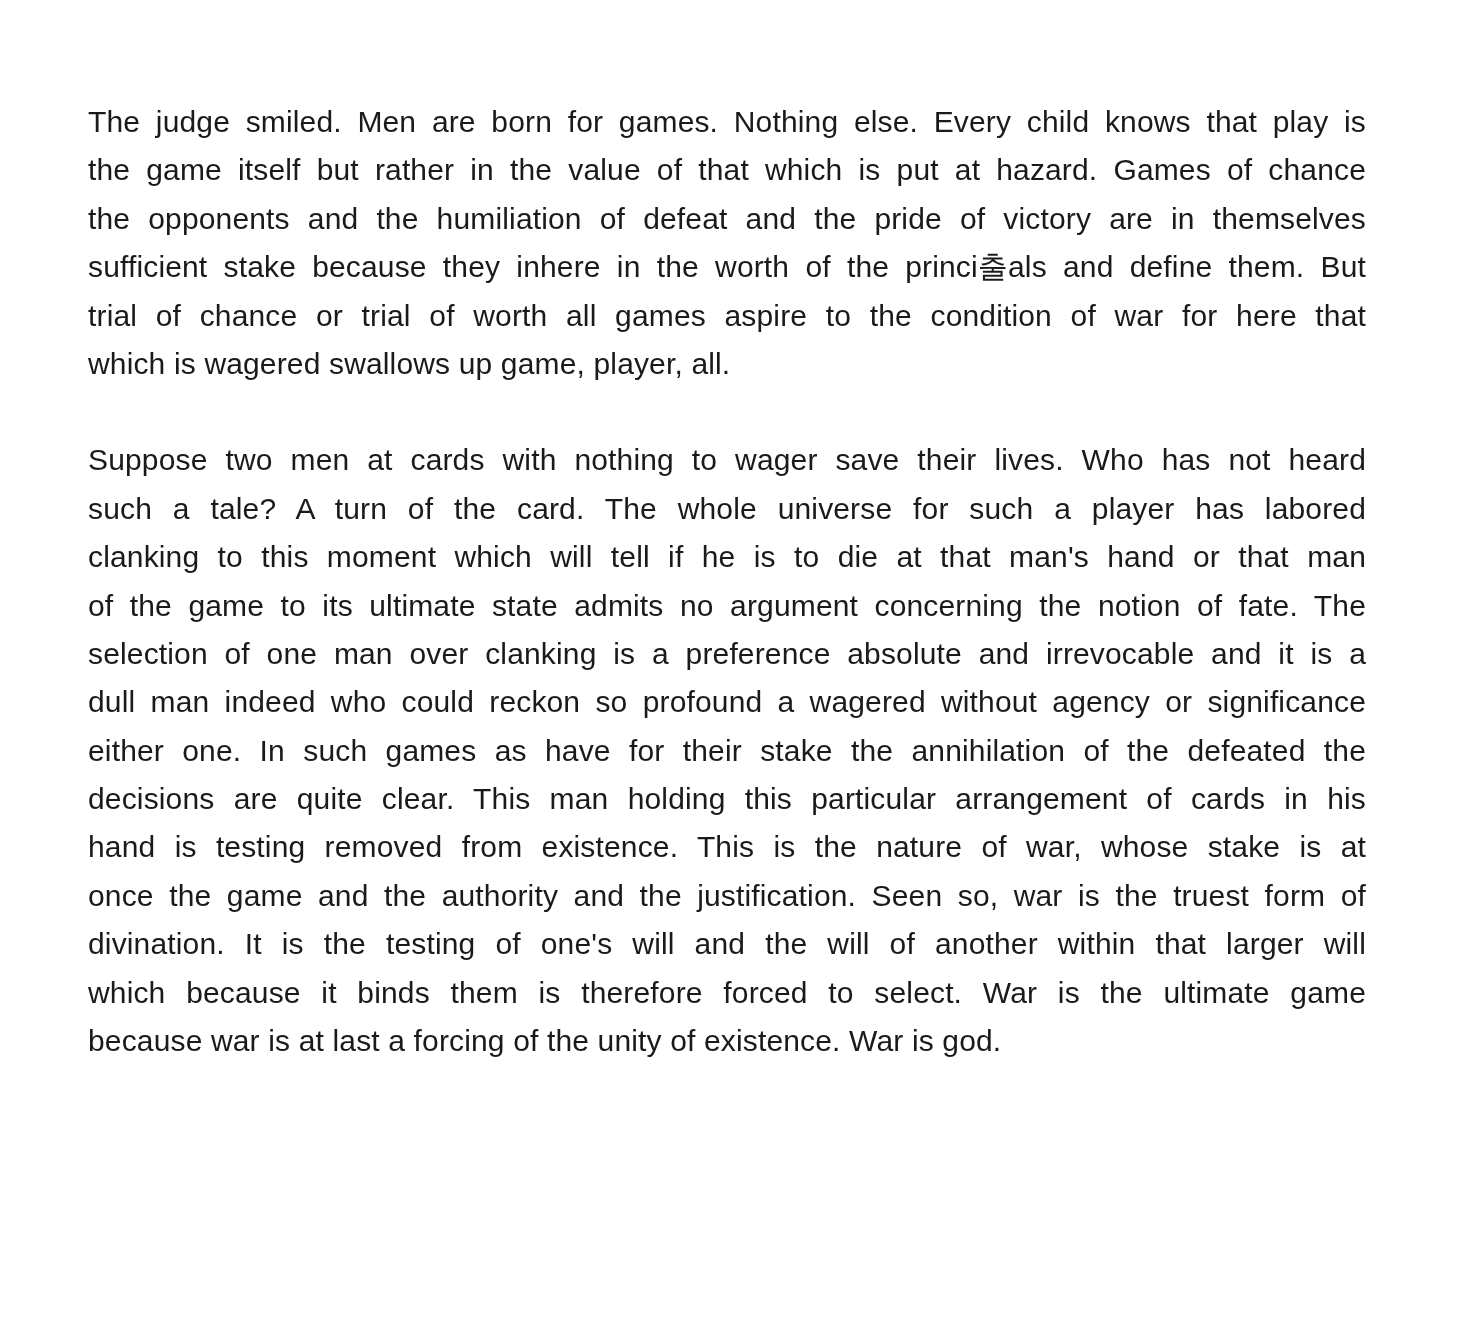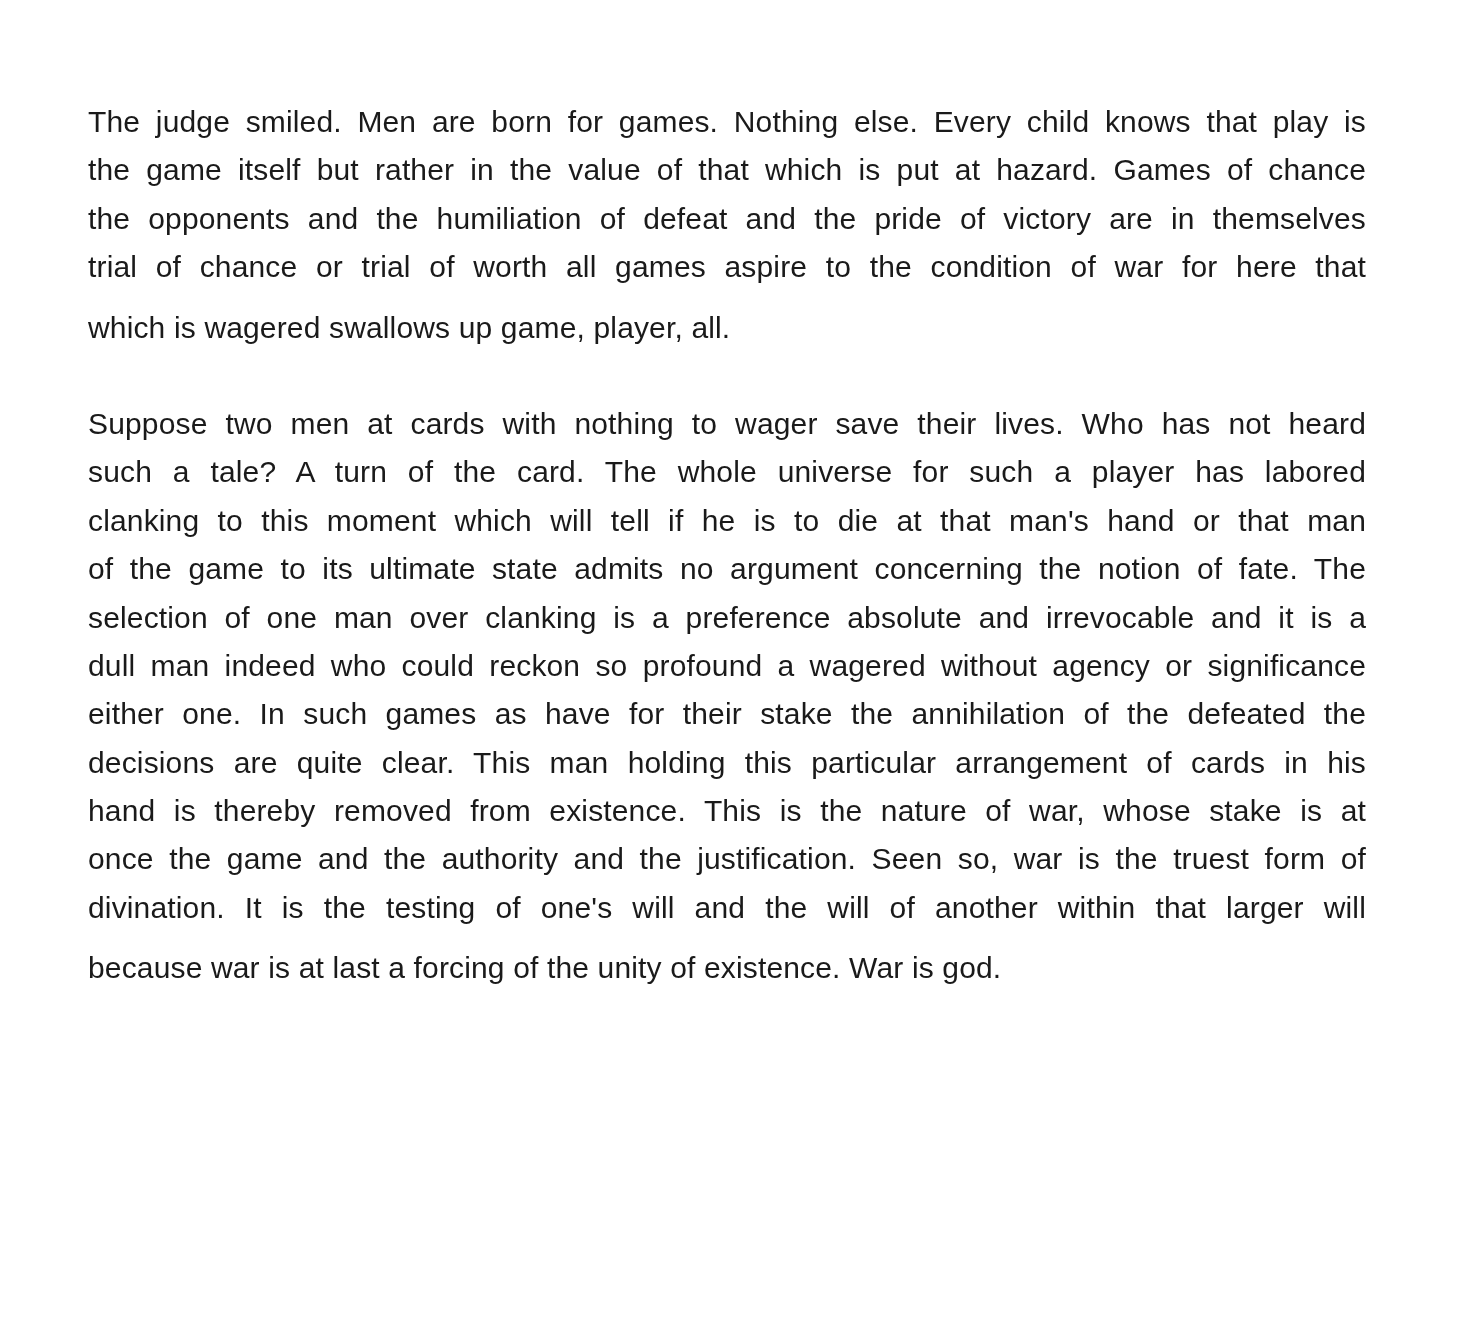--- a/index.html
+++ b/index.html
@@ -32,41 +32,42 @@
   }
   .line {
     text-align: justify;
     text-align-last: justify;
     white-space: normal;
     overflow: hidden;
     height: 48.4px;
   }
   .line.last-line {
     text-align-last: left;
-    margin-top: 12px;
   }
 </style>
 </head>
 <body style="background: rgb(255, 255, 255);">
 
 <div class="page" style="color: rgb(26, 26, 26);">
   <div class="paragraph">
       <div class="line">The judge smiled. Men are born for games. Nothing else. Every child knows that play is</div>
       <div class="line">the game itself but rather in the value of that which is put at hazard. Games of chance</div>
       <div class="line">the opponents and the humiliation of defeat and the pride of victory are in themselves</div>
+      <div class="line">sufficient stake because they inhere in the worth of the princi출als and define them. But</div>
       <div class="line">trial of chance or trial of worth all games aspire to the condition of war for here that</div>
       <div class="line last-line">which is wagered swallows up game, player, all.</div>
     </div>
   <div class="paragraph">
       <div class="line">Suppose two men at cards with nothing to wager save their lives. Who has not heard</div>
       <div class="line">such a tale? A turn of the card. The whole universe for such a player has labored</div>
       <div class="line">clanking to this moment which will tell if he is to die at that man's hand or that man</div>
       <div class="line">of the game to its ultimate state admits no argument concerning the notion of fate. The</div>
       <div class="line">selection of one man over clanking is a preference absolute and irrevocable and it is a</div>
       <div class="line">dull man indeed who could reckon so profound a wagered without agency or significance</div>
       <div class="line">either one. In such games as have for their stake the annihilation of the defeated the</div>
       <div class="line">decisions are quite clear. This man holding this particular arrangement of cards in his</div>
-      <div class="line">hand is thereby removed from existence. This is the nature of war, whose stake is at</div>
+      <div class="line">hand is testing removed from existence. This is the nature of war, whose stake is at</div>
       <div class="line">once the game and the authority and the justification. Seen so, war is the truest form of</div>
       <div class="line">divination. It is the testing of one's will and the will of another within that larger will</div>
+      <div class="line">which because it binds them is therefore forced to select. War is the ultimate game</div>
       <div class="line last-line">because war is at last a forcing of the unity of existence. War is god.</div>
     </div>
 </div>
 
 </body></html>

